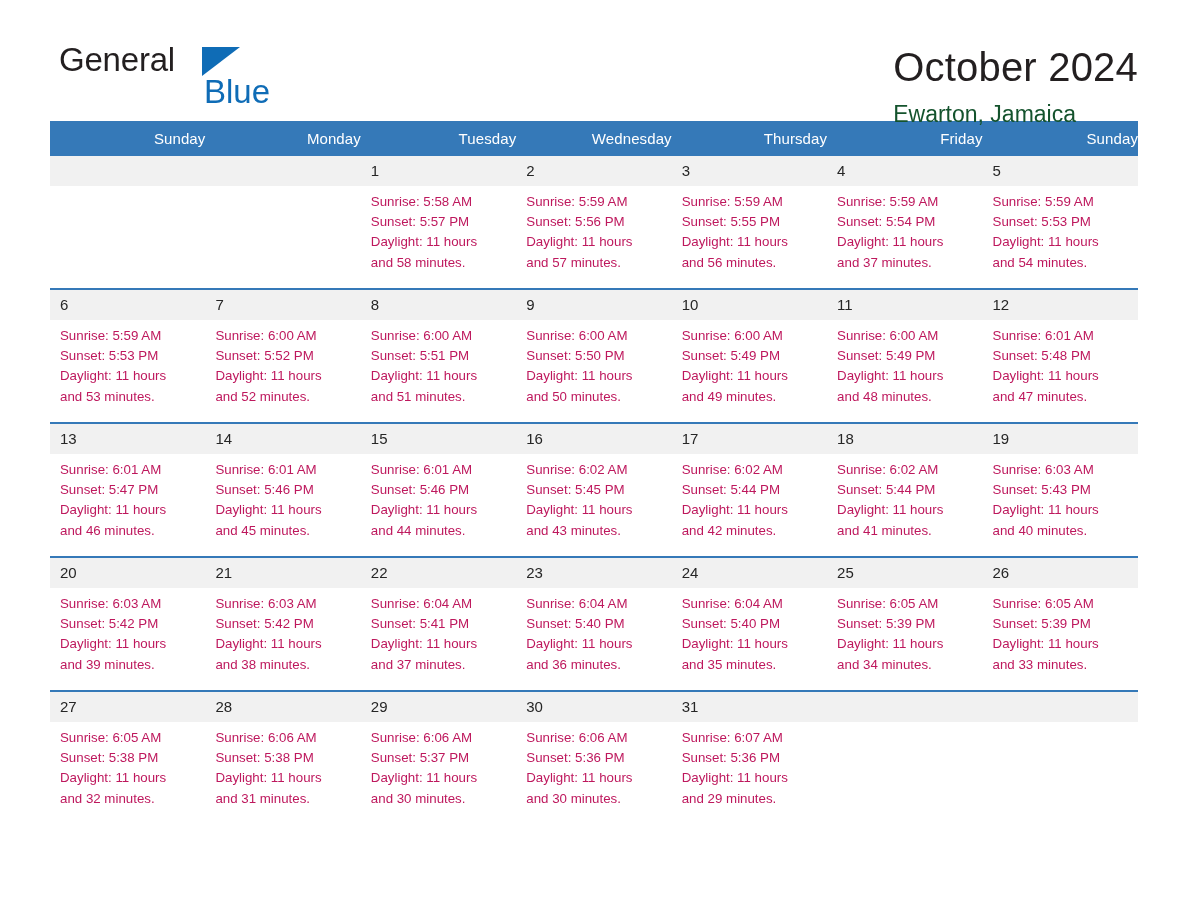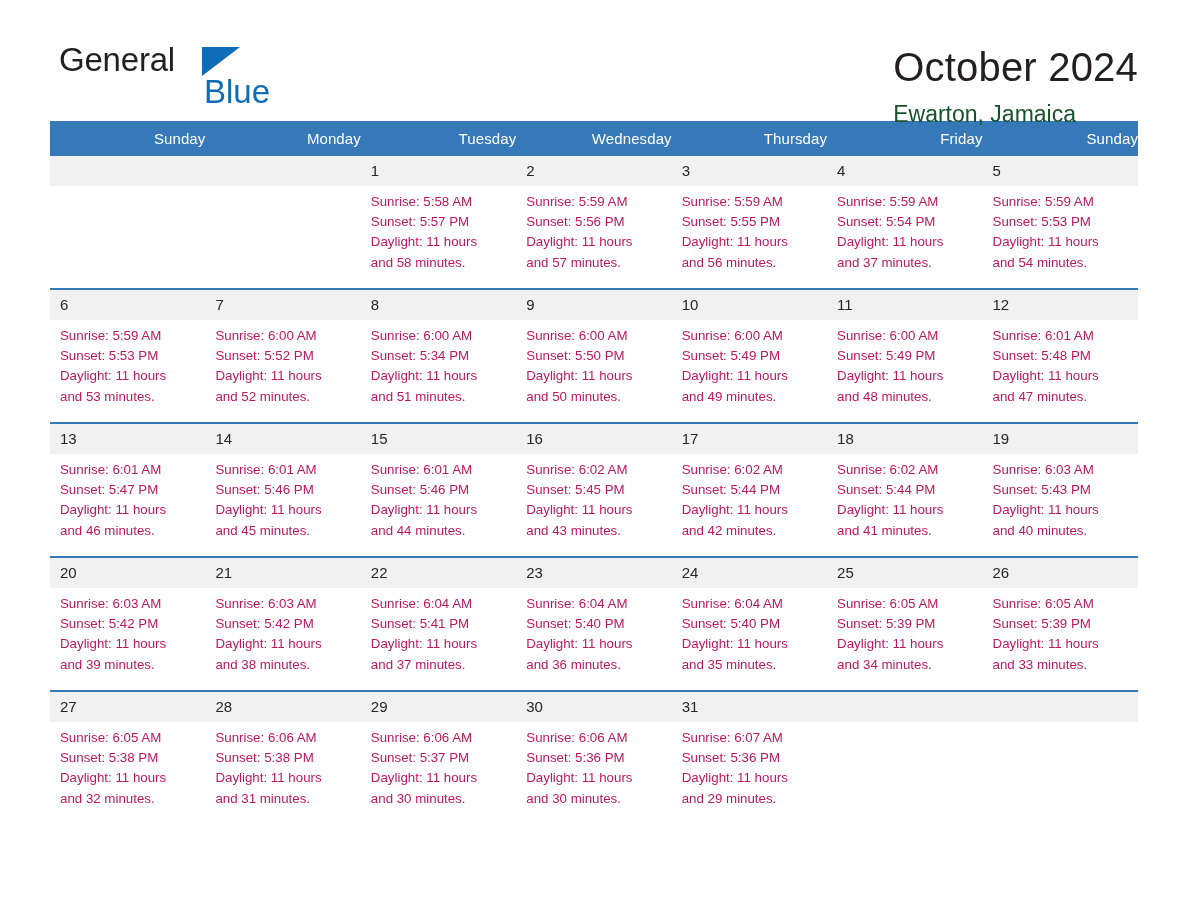--- a/index.html
+++ b/index.html
@@ -244,21 +244,21 @@
               <div>Sunrise: 6:00 AM</div>
               <div>Sunset: 5:52 PM</div>
               <div>Daylight: 11 hours</div>
               <div>and 52 minutes.</div>
             </div>
           </td>
           <td>
             <div class="daynum">8</div>
             <div class="details">
               <div>Sunrise: 6:00 AM</div>
-              <div>Sunset: 5:34 PM</div>
+              <div>Sunset: 5:51 PM</div>
               <div>Daylight: 11 hours</div>
               <div>and 51 minutes.</div>
             </div>
           </td>
           <td>
             <div class="daynum">9</div>
             <div class="details">
               <div>Sunrise: 6:00 AM</div>
               <div>Sunset: 5:50 PM</div>
               <div>Daylight: 11 hours</div>

